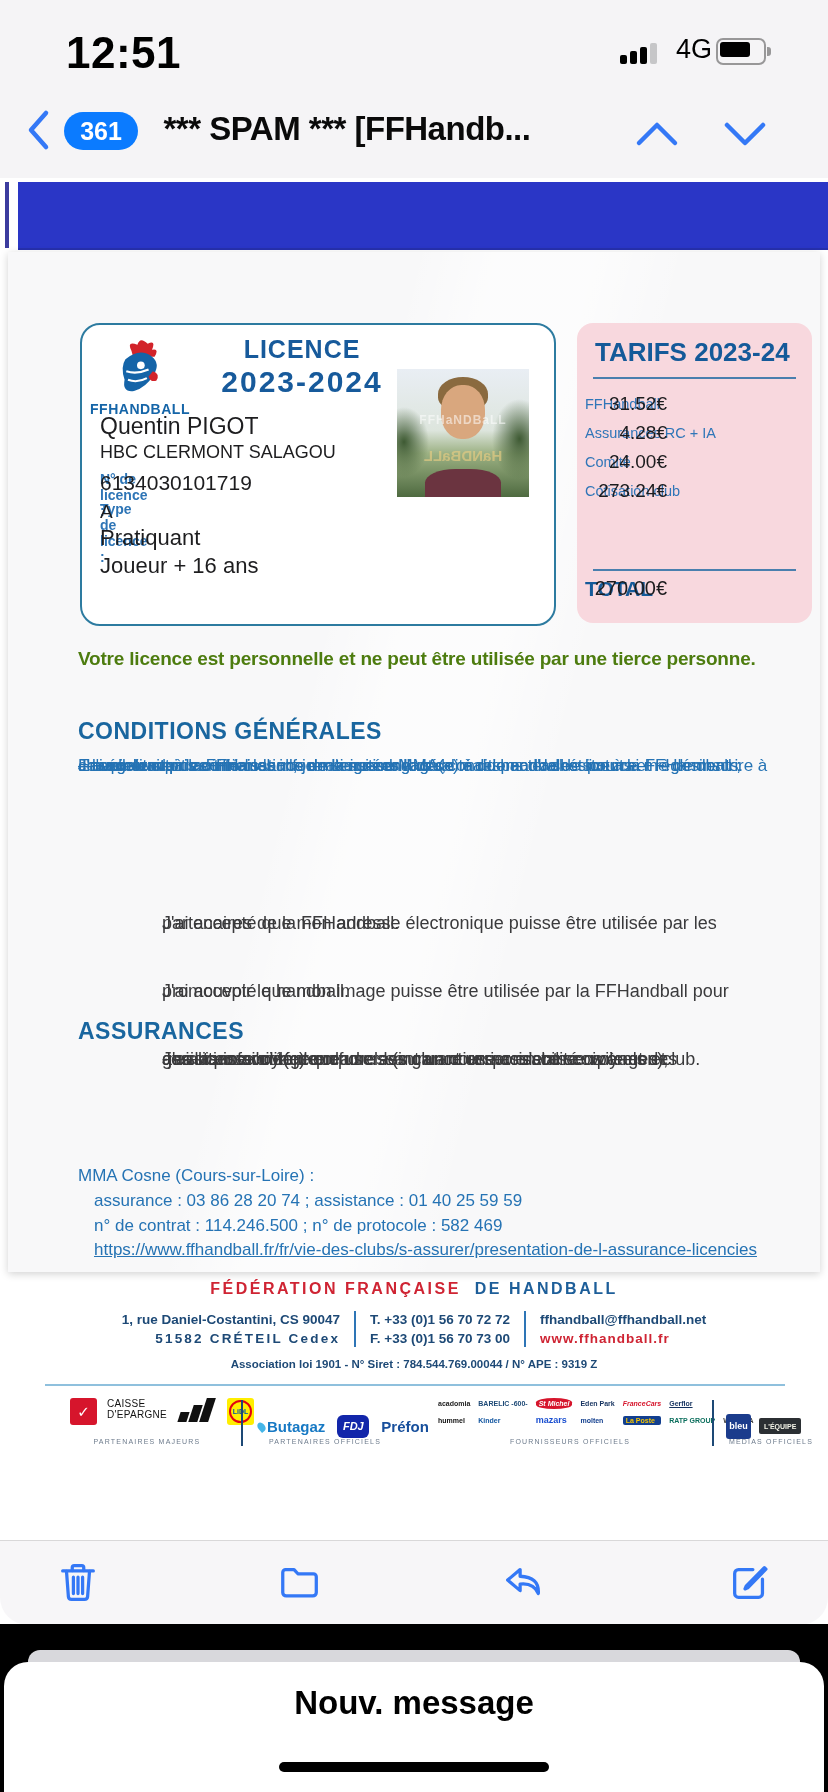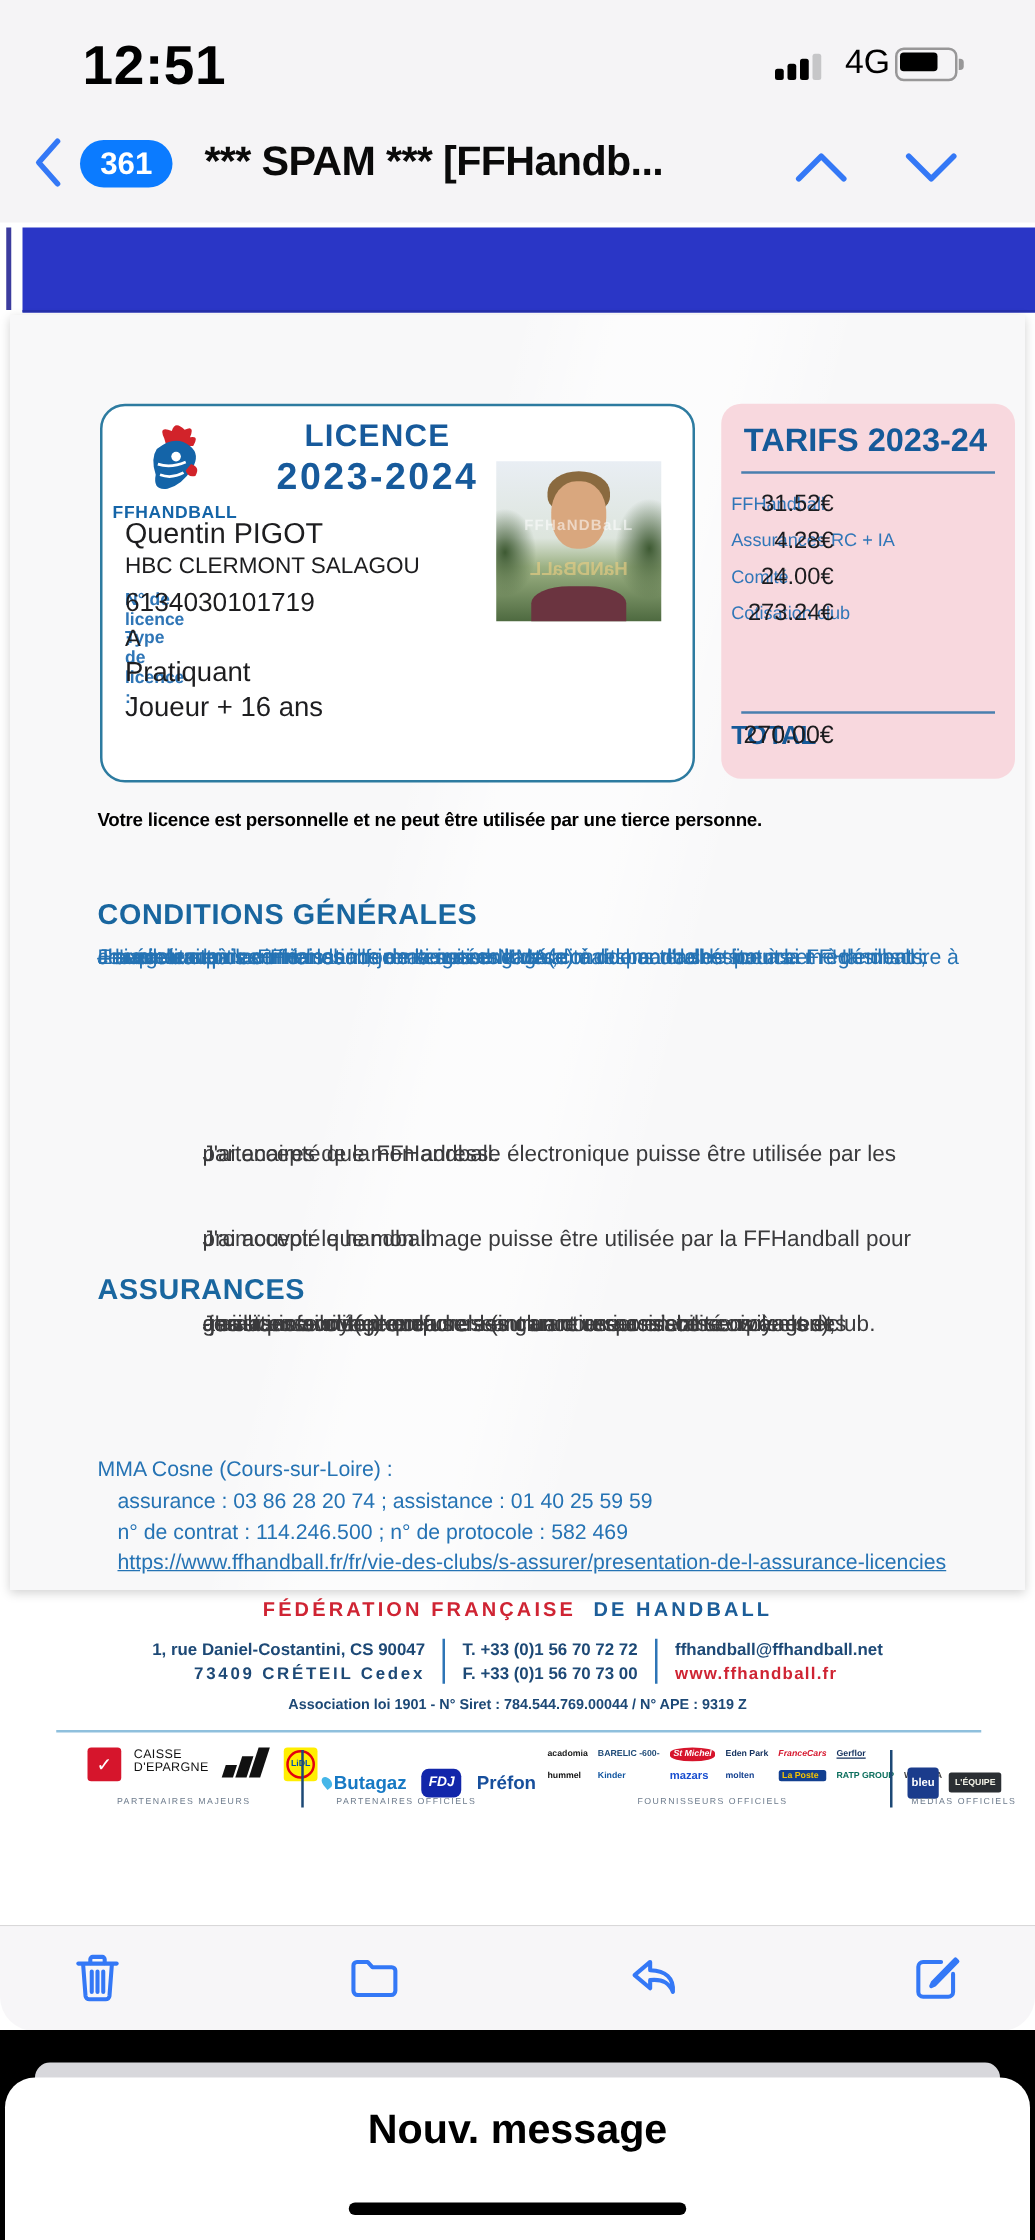--- a/index.html
+++ b/index.html
@@ -67,21 +67,21 @@
   .tar-hr1{left:16px;top:54px;width:203px;height:2px;background:#4a7fae;}
   .tar-rows{left:0;top:66px;width:235px;height:176px;display:flex;flex-direction:column;position:absolute;}
   .tar-row{position:relative;height:29px;display:flex;align-items:center;padding:0 40px 0 8px;}
   .tar-lab{flex:1;text-align:right;font-size:14.5px;color:#3076b8;padding-right:12px;}
   .tar-val{width:82px;text-align:right;font-size:19px;color:#1c1c1e;}
   .tar-hr2{left:16px;top:246px;width:203px;height:2px;background:#4a7fae;}
   .tar-total{left:0;top:254px;width:235px;display:flex;align-items:baseline;padding:0 40px 0 8px;box-sizing:border-box;}
   .tar-total .tl{flex:1;text-align:left;font-size:21px;font-weight:700;color:#155a99;padding-right:16px;}
   .tar-total .tv{width:82px;text-align:right;font-size:20px;color:#1c1c1e;}
 
-  .notice{left:70px;top:396px;width:720px;font-size:15px;font-weight:700;color:#000000;letter-spacing:-.2px;white-space:nowrap;}
+  .notice{left:70px;top:396px;width:720px;font-size:19px;font-weight:700;color:#4d7c0f;letter-spacing:-.2px;white-space:nowrap;}
 
   .h-blue{font-size:23px;font-weight:700;color:#19669f;letter-spacing:.5px;}
   .cond-h{left:70px;top:466px;}
   .bluep{left:70px;width:724px;font-size:17px;color:#2573b4;letter-spacing:-.1px;line-height:24px;white-space:nowrap;}
   .cond-b{top:502px;}
   .grayp{left:154px;width:480px;font-size:18px;color:#3a3a3c;line-height:22px;white-space:nowrap;}
   .cons1{top:660px;} .cons2{top:728px;}
   .ass-h{left:70px;top:766px;}
   .ass-b{top:796px;}
   .mma1{left:70px;top:914px;white-space:nowrap;font-size:17px;color:#2573b4;}
@@ -272,21 +272,21 @@
   <div class="mmaL">https://www.ffhandball.fr/fr/vie-des-clubs/s-assurer/presentation-de-l-assurance-licencies</div>
 </div>
 
 <div class="abs ftitle">
   <span class="red">FÉDÉRATION FRANÇAISE</span>&nbsp;
   <span class="blu">DE HANDBALL</span>
 </div>
 <div class="abs fcols">
   <div class="fcol fc1">
     <div>1, rue Daniel-Costantini, CS 90047</div>
-    <div class="ls">73409 CRÉTEIL Cedex</div>
+    <div class="ls">51582 CRÉTEIL Cedex</div>
   </div>
   <div class="fsep"></div>
   <div class="fcol">
     <div>T. +33 (0)1 56 70 72 72</div>
     <div>F. +33 (0)1 56 70 73 00</div>
   </div>
   <div class="fsep"></div>
   <div class="fcol fc3">
     <div>ffhandball@ffhandball.net</div>
     <div class="web">www.ffhandball.fr</div>

